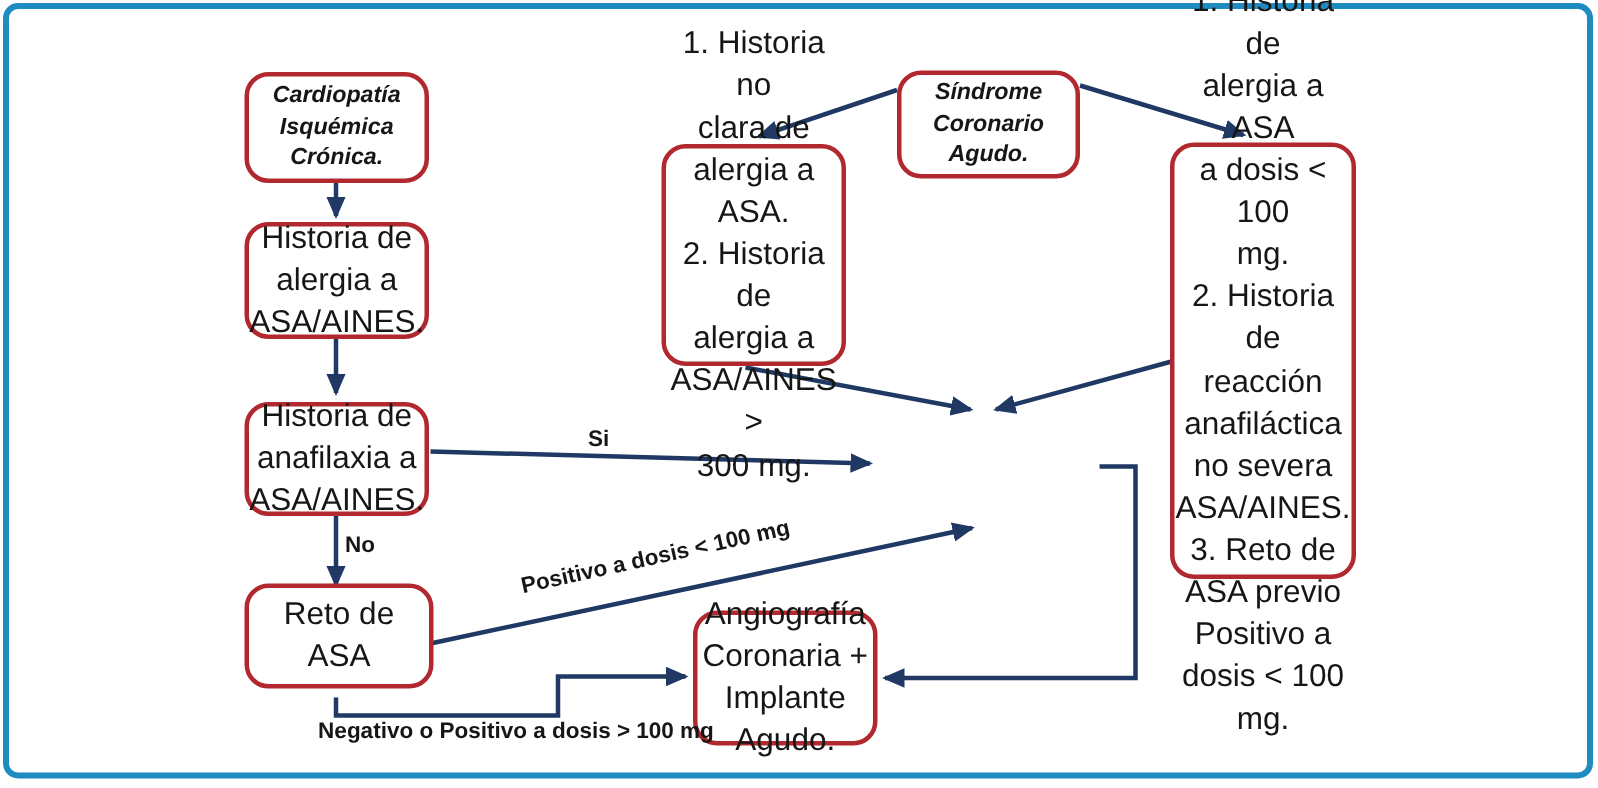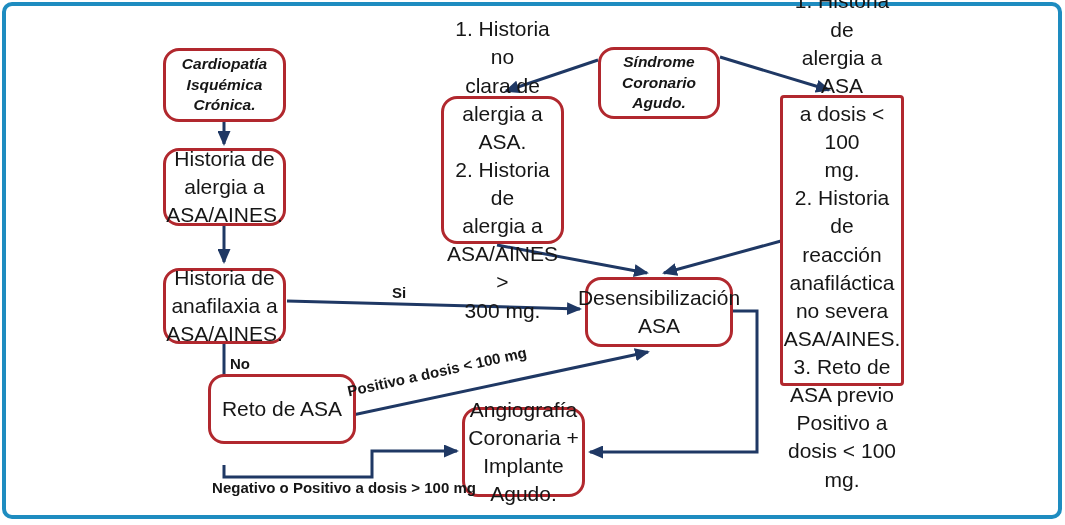--- a/index.html
+++ b/index.html
@@ -46,21 +46,21 @@
     background: var(--background);
     display: flex; align-items: center; justify-content: center;
     text-align: center;
     white-space: pre-line;
     font-size: 21px;
     line-height: 1.34;
     color: var(--text);
     padding: 2px;
   }
   .node.title { font-weight: bold; font-style: italic; font-size: 15.5px; margin-top: 24px; }
-  .node.tall { border-radius: 4px; }
+  .node.tall { border-radius: 16px; }
   .edge-label {
     position: absolute;
     font-weight: bold;
     font-size: 15px;
     color: var(--text);
     white-space: nowrap;
   }
   .edge-label.center { text-align: center; }
   .rotated { transform: rotate(-12.4deg); transform-origin: center center; }
 </style>
@@ -95,21 +95,21 @@
 Crónica.</div>
 
   <div class="node" style="left:163px; top:148px; width:123px; height:78px;">Historia de
 alergia a
 ASA/AINES.</div>
 
   <div class="node" style="left:163px; top:268px; width:123px; height:76px;">Historia de
 anafilaxia a
 ASA/AINES.</div>
 
-  <div class="node" style="left:163px; top:374px; width:148px; height:70px;margin-left:45px;">Reto de ASA</div>
+  <div class="node" style="left:163px; top:389px; width:126px; height:70px;">Reto de ASA</div>
 
   <div class="node title" style="left:598px; top:23px; width:122px; height:72px;">Síndrome
 Coronario
 Agudo.</div>
 
   <div class="node" style="left:441px; top:96px; width:123px; height:148px;">1. Historia no
 clara de
 alergia a ASA.
 2. Historia de
 alergia a
@@ -124,22 +124,20 @@
 reacción
 anafiláctica
 no severa
 ASA/AINES.
 3. Reto de
 ASA previo
 Positivo a
 dosis &lt; 100
 mg.</div>
 
-  <div class="node" style="left:585px; top:277px; width:148px; height:70px;">Desensibilización
-ASA</div>
 
   <div class="node" style="left:462px; top:407px; width:123px; height:90px;">Angiografía
 Coronaria +
 Implante
 Agudo.</div>
 
   <div class="edge-label" style="left:392px; top:284px;">Si</div>
 
   <div class="edge-label" style="left:230px; top:355px;">No</div>
 

